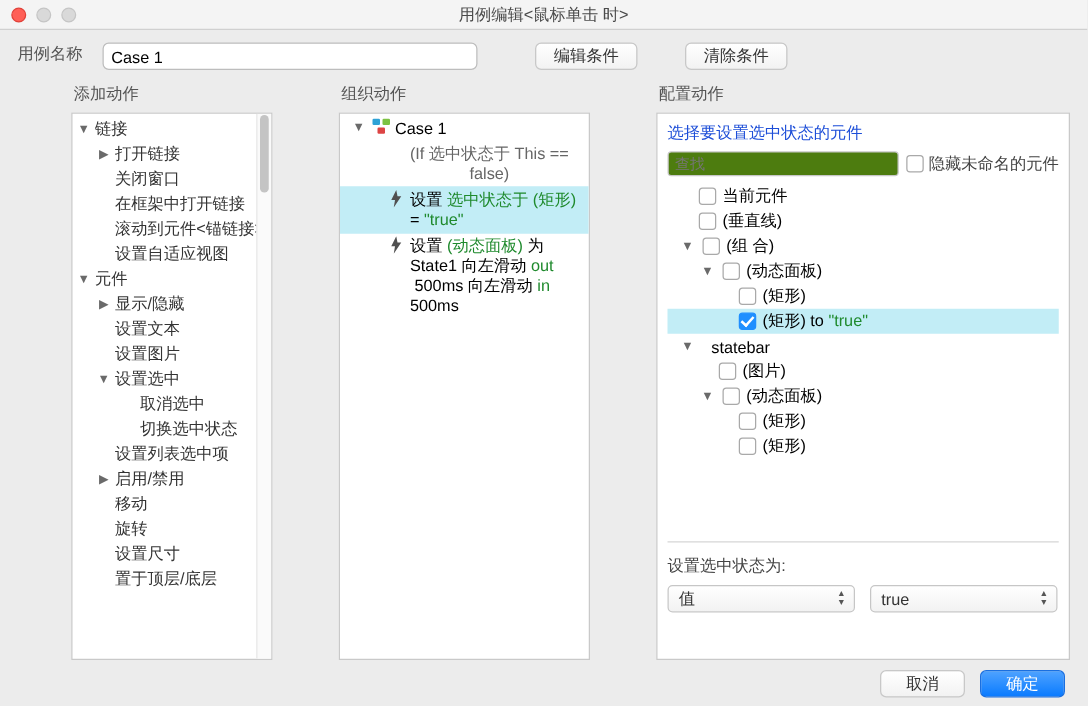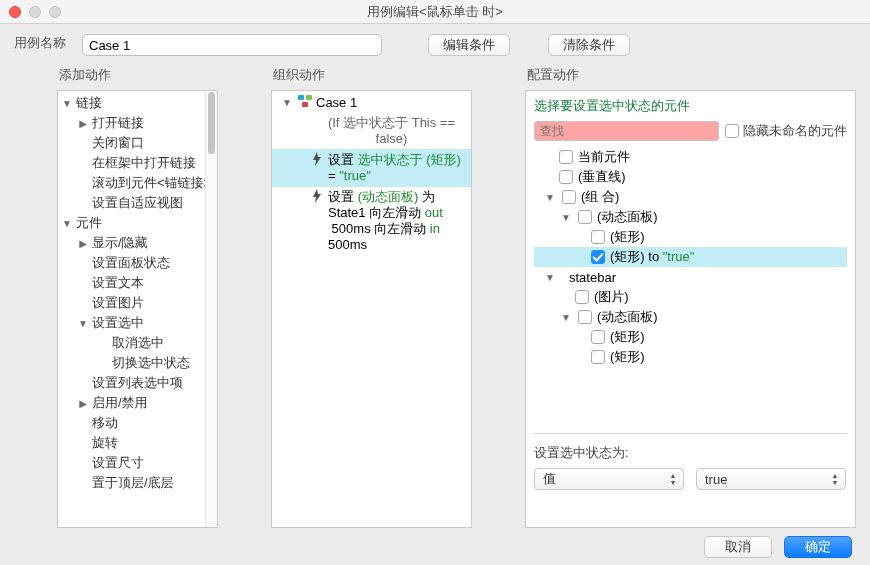--- a/index.html
+++ b/index.html
@@ -39,23 +39,23 @@
 .lbl { padding-left: 2px; color: #333; }
 
 .org-row { display: flex; align-items: flex-start; padding: 2px 4px 2px 0; gap: 4px; line-height: 16px; }
 .org-row .ind { }
 .org-row .icon { width: 14px; display: inline-flex; justify-content: center; }
 .org-row .text { flex: 1; }
 .org-row.sel { background: #c2edf6; }
 .green { color: #1f8a2d; }
 .gray { color: #666; text-align: center; }
 
-.cfg-head { padding: 4px 8px 6px 8px; border-bottom: 0; color: #15803d; }
+.cfg-head { padding: 4px 8px 6px 8px; border-bottom: 0; color: #1d4ed8; }
 .cfg-search { display: flex; align-items: center; gap: 6px; padding: 0 8px 6px 8px; }
-.cfg-search input { flex: 1; height: 20px; border: 1px solid #c7c7c7; border-radius: 3px; padding: 0 5px; font-size: 12px; background: #fca5a5; font-family: Liberation Serif, serif; }
+.cfg-search input { flex: 1; height: 20px; border: 1px solid #c7c7c7; border-radius: 3px; padding: 0 5px; font-size: 12px; background: #4d7c0f; font-family: Liberation Serif, serif; }
 .cfg-check { display: inline-flex; align-items: center; gap: 4px; color: #444; font-size: 12px; }
 .cfg-tree { padding: 0 8px 6px 8px; border-top: 0; }
 .crow { display: flex; align-items: center; height: 20px; gap: 5px; }
 .crow.sel { background: #c2edf6; }
 .cbox { width: 14px; height: 14px; border: 1px solid #a9a9a9; border-radius: 3px; background: #fff; display: inline-block; position: relative; }
 .cbox.checked { background: #1f8fff; border-color: #1f8fff; }
 .cbox.checked::after { content: ""; position: absolute; left: 3px; top: 0px; width: 4px; height: 8px; border: solid #fff; border-width: 0 2px 2px 0; transform: rotate(42deg); }
 
 .hr { height: 1px; background: #d6d6d6; margin: 4px 8px; }
 .cfg-bottom { padding: 6px 8px 8px 8px; }
@@ -150,27 +150,20 @@
               <span class="ind" style="width: 2px;"></span>
               <span class="tw">▼</span>
               <span class="lbl">元件</span>
             </div>
           </li>
           <li>
             <div class="trow">
               <span class="ind" style="width: 18px;"></span>
               <span class="tw">▶</span>
               <span class="lbl">显示/隐藏</span>
-            </div>
-          </li>
-          <li>
-            <div class="trow">
-              <span class="ind" style="width: 18px;"></span>
-              <span class="tw leaf"></span>
-              <span class="lbl">设置面板状态</span>
             </div>
           </li>
           <li>
             <div class="trow">
               <span class="ind" style="width: 18px;"></span>
               <span class="tw leaf"></span>
               <span class="lbl">设置文本</span>
             </div>
           </li>
           <li>

